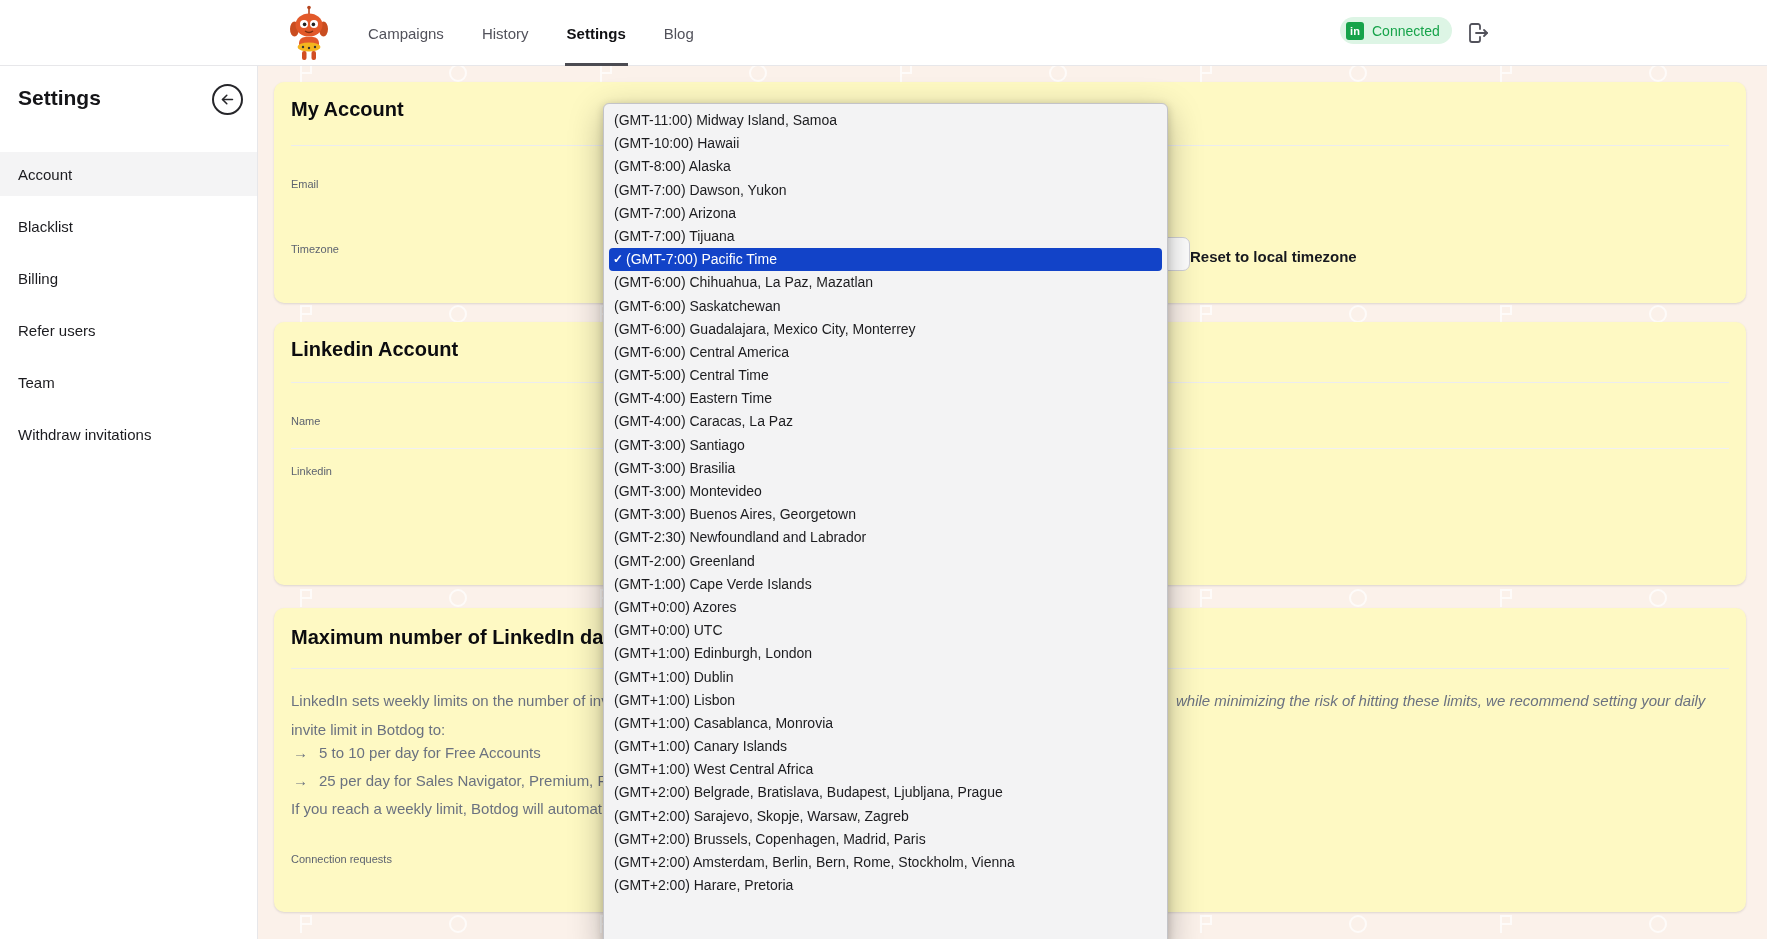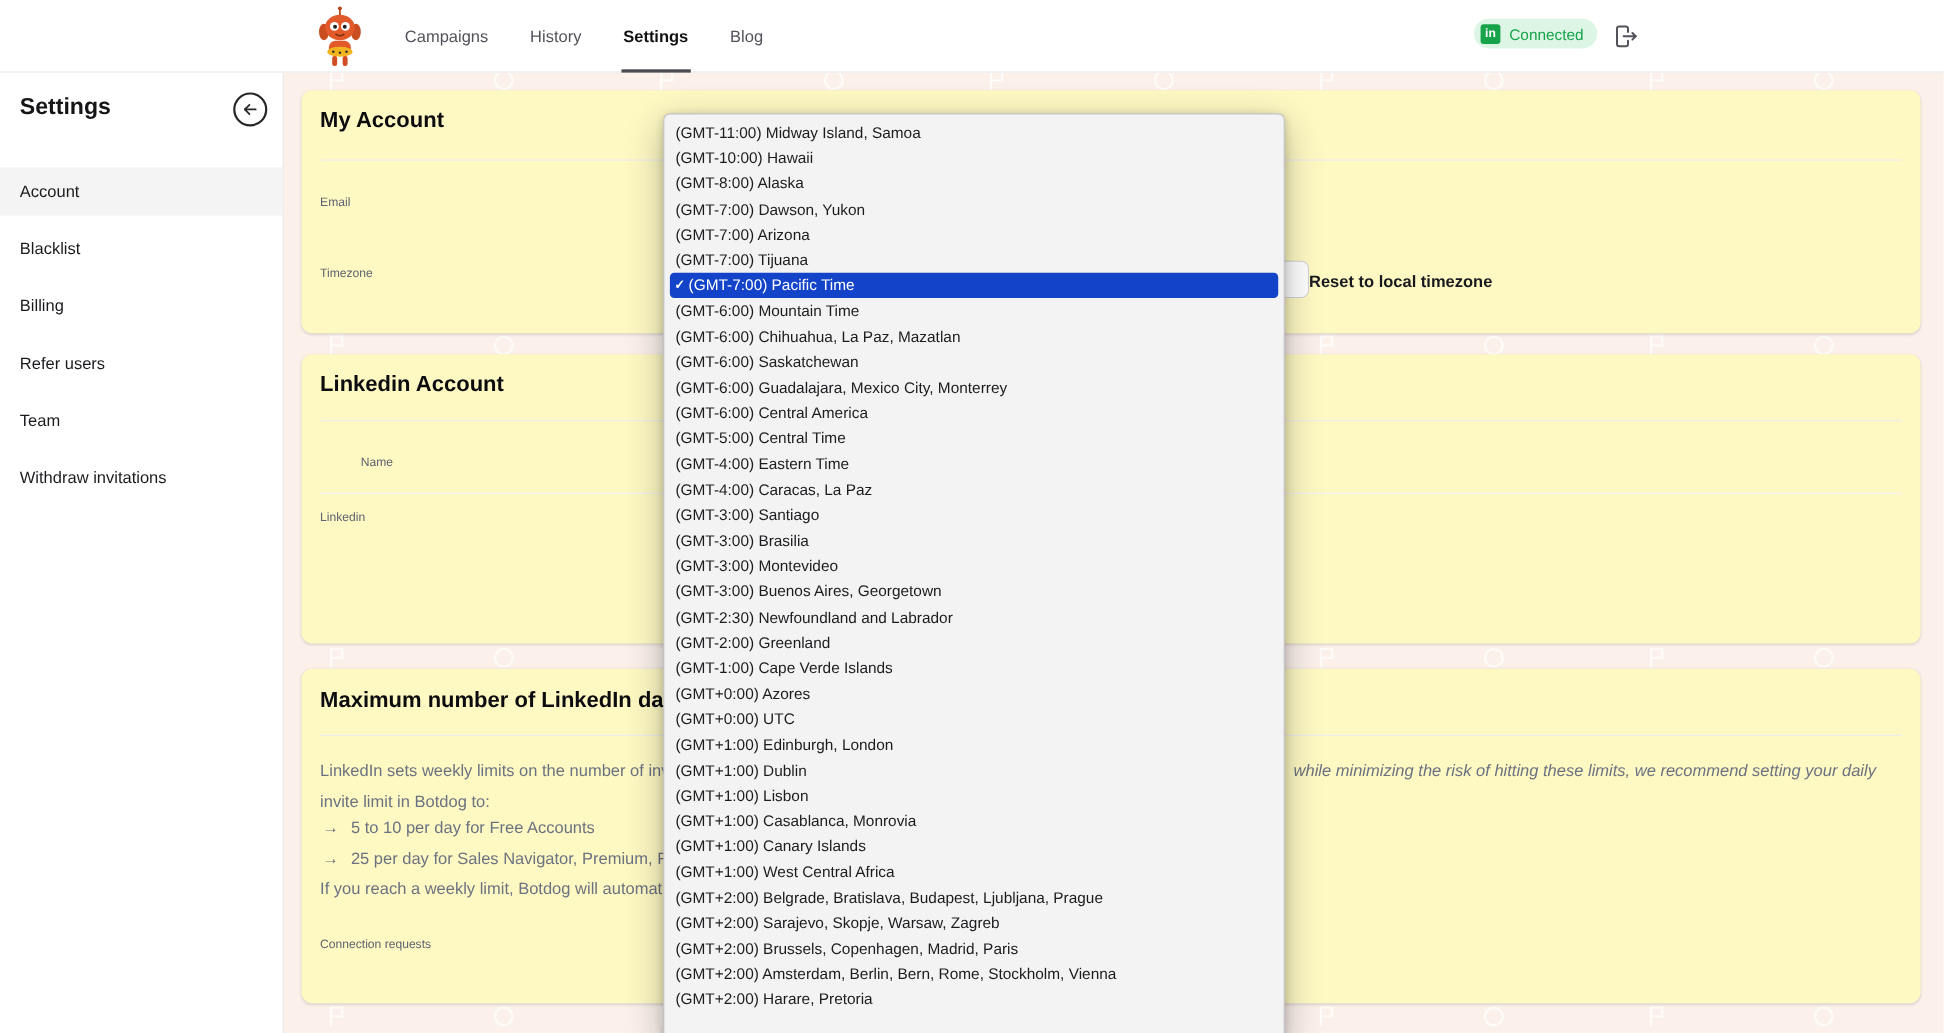--- a/index.html
+++ b/index.html
@@ -188,21 +188,21 @@
     <div class="card-divider" style="top:63px;"></div>
     <div class="field-label" style="top:96px;">Email</div>
     <div class="field-label" style="top:161px;">Timezone</div>
     <div class="tz-select" style="left:626px;top:155px;width:290px;height:34px;"></div>
     <div class="reset-btn" style="left:916px;top:166px;">Reset to local timezone</div>
   </div>
 
   <div class="card" style="left:16px;top:256px;width:1472px;height:263px;">
     <div class="card-title" style="top:16px;">Linkedin Account</div>
     <div class="card-divider" style="top:60px;"></div>
-    <div class="field-label" style="top:93px;margin-left:37px;">Name</div>
+    <div class="field-label" style="top:93px;">Name</div>
     <div class="row-divider" style="top:126px;"></div>
     <div class="field-label" style="top:143px;text-align:center;">Linkedin</div>
   </div>
 
   <div class="card" style="left:16px;top:542px;width:1472px;height:304px;">
     <div class="card-title" style="top:18px;">Maximum number of LinkedIn da</div>
     <div class="card-divider" style="top:60px;"></div>
     <div class="para" style="left:17px;top:84px;">LinkedIn sets weekly limits on the number of inv</div>
     <div class="para" style="left:902px;top:84px;font-style:italic;">while minimizing the risk of hitting these limits, we recommend setting your daily</div>
     <div class="para" style="left:17px;top:113px;">invite limit in Botdog to:</div>
@@ -220,21 +220,20 @@
 </div>
 
 <div class="tz-popup" id="tz-options">
     <div class="tz-option"><span>(GMT-11:00) Midway Island, Samoa</span></div>
     <div class="tz-option"><span>(GMT-10:00) Hawaii</span></div>
     <div class="tz-option"><span>(GMT-8:00) Alaska</span></div>
     <div class="tz-option"><span>(GMT-7:00) Dawson, Yukon</span></div>
     <div class="tz-option"><span>(GMT-7:00) Arizona</span></div>
     <div class="tz-option"><span>(GMT-7:00) Tijuana</span></div>
     <div class="tz-option selected"><span class="check">✓</span><span>(GMT-7:00) Pacific Time</span></div>
-    <div class="tz-option"><span>(GMT-6:00) Mountain Time</span></div>
     <div class="tz-option"><span>(GMT-6:00) Chihuahua, La Paz, Mazatlan</span></div>
     <div class="tz-option"><span>(GMT-6:00) Saskatchewan</span></div>
     <div class="tz-option"><span>(GMT-6:00) Guadalajara, Mexico City, Monterrey</span></div>
     <div class="tz-option"><span>(GMT-6:00) Central America</span></div>
     <div class="tz-option"><span>(GMT-5:00) Central Time</span></div>
     <div class="tz-option"><span>(GMT-4:00) Eastern Time</span></div>
     <div class="tz-option"><span>(GMT-4:00) Caracas, La Paz</span></div>
     <div class="tz-option"><span>(GMT-3:00) Santiago</span></div>
     <div class="tz-option"><span>(GMT-3:00) Brasilia</span></div>
     <div class="tz-option"><span>(GMT-3:00) Montevideo</span></div>

